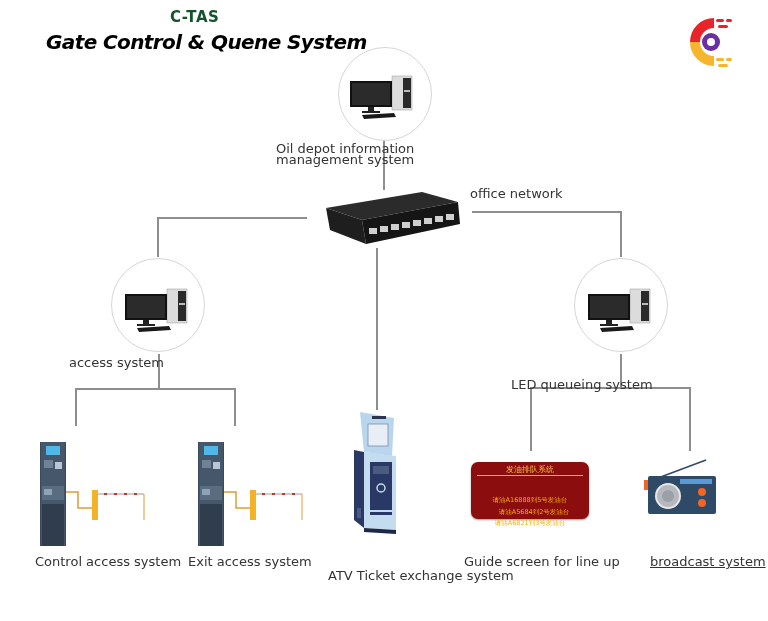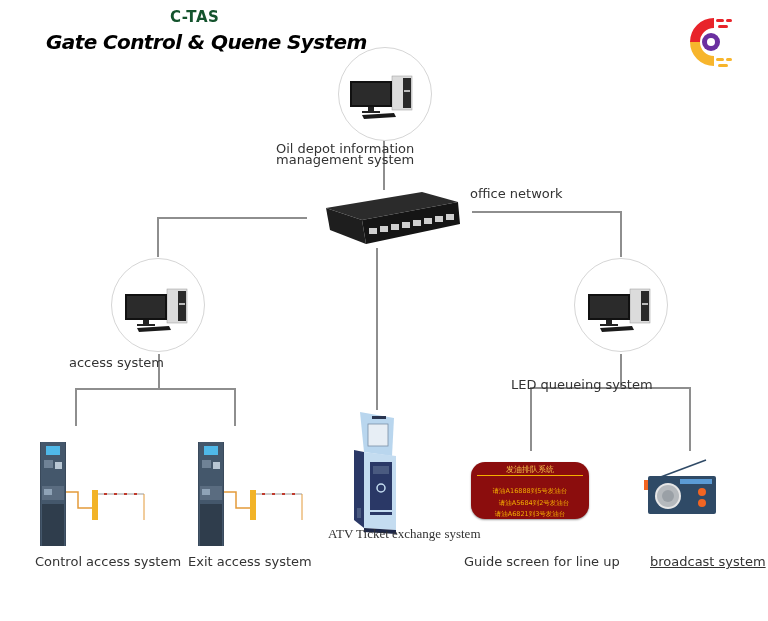--- a/index.html
+++ b/index.html
@@ -171,25 +171,25 @@
     <polygon points="4,40 14,42 14,118 4,110" fill="#2a3866"></polygon>
     <polygon points="14,42 46,46 46,120 14,118" fill="#c4dcf0"></polygon>
     <rect x="20" y="52" width="22" height="48" fill="#2a3866"></rect>
     <rect x="23" y="56" width="16" height="8" fill="#4a5a80"></rect>
     <circle cx="31" cy="78" r="4" fill="none" stroke="#c4dcf0" stroke-width="1.5"></circle>
     <rect x="20" y="102" width="22" height="3" fill="#2a3866"></rect>
     <polygon points="14,118 46,120 46,124 14,122" fill="#1d2748"></polygon>
     <rect x="7" y="98" width="4" height="10" fill="#4a5a80"></rect>
   </svg>
 </div>
-<div class="label" style="left:328px; top:528px;font-family:Liberation Serif, serif;">ATV Ticket exchange system</div>
-
-<div class="abs" style="left:471px; top:462px; width:118px; height:57px; background:#8b0d0d; border-radius:14px; box-shadow:0 1px 2px #999; text-align:center; color:#f5b000;">
+<div class="label" style="left:328px; top:570px;">ATV Ticket exchange system</div>
+
+<div class="abs" style="left:471px; top:462px; width:118px; height:57px; background:#8b0d0d; border-radius:7px; box-shadow:0 1px 2px #999; text-align:center; color:#f5b000;">
   <div style="font-size:8px; line-height:11px; padding-top:2px; border-bottom:1px solid #f5b000; margin:0 6px; color:#f7c24a;">发油排队系统</div>
-  <div style="font-size:6.5px; line-height:13px; margin-top:9px;">请油A16888到5号发油台</div>
+  <div style="font-size:6.5px; line-height:13px; margin-top:18px;">请油A16888到5号发油台</div>
   <div style="font-size:6.5px; line-height:11px;padding-left:8px;">请油A5684到2号发油台</div>
   <div style="font-size:6.5px; line-height:11px;">请油A6821到3号发油台</div>
 </div>
 <div class="label" style="left:464px; top:556px;text-align:center;">Guide screen for line up</div>
 
 <div class="abs" style="left:644px; top:456px;">
   <svg width="76" height="62" viewBox="0 0 76 62">
     <line x1="14" y1="22" x2="62" y2="4" stroke="#2f4a66" stroke-width="1.5"></line>
     <rect x="0" y="24" width="4" height="10" fill="#f26522"></rect>
     <rect x="4" y="20" width="68" height="38" rx="2" fill="#2f4a66"></rect>

